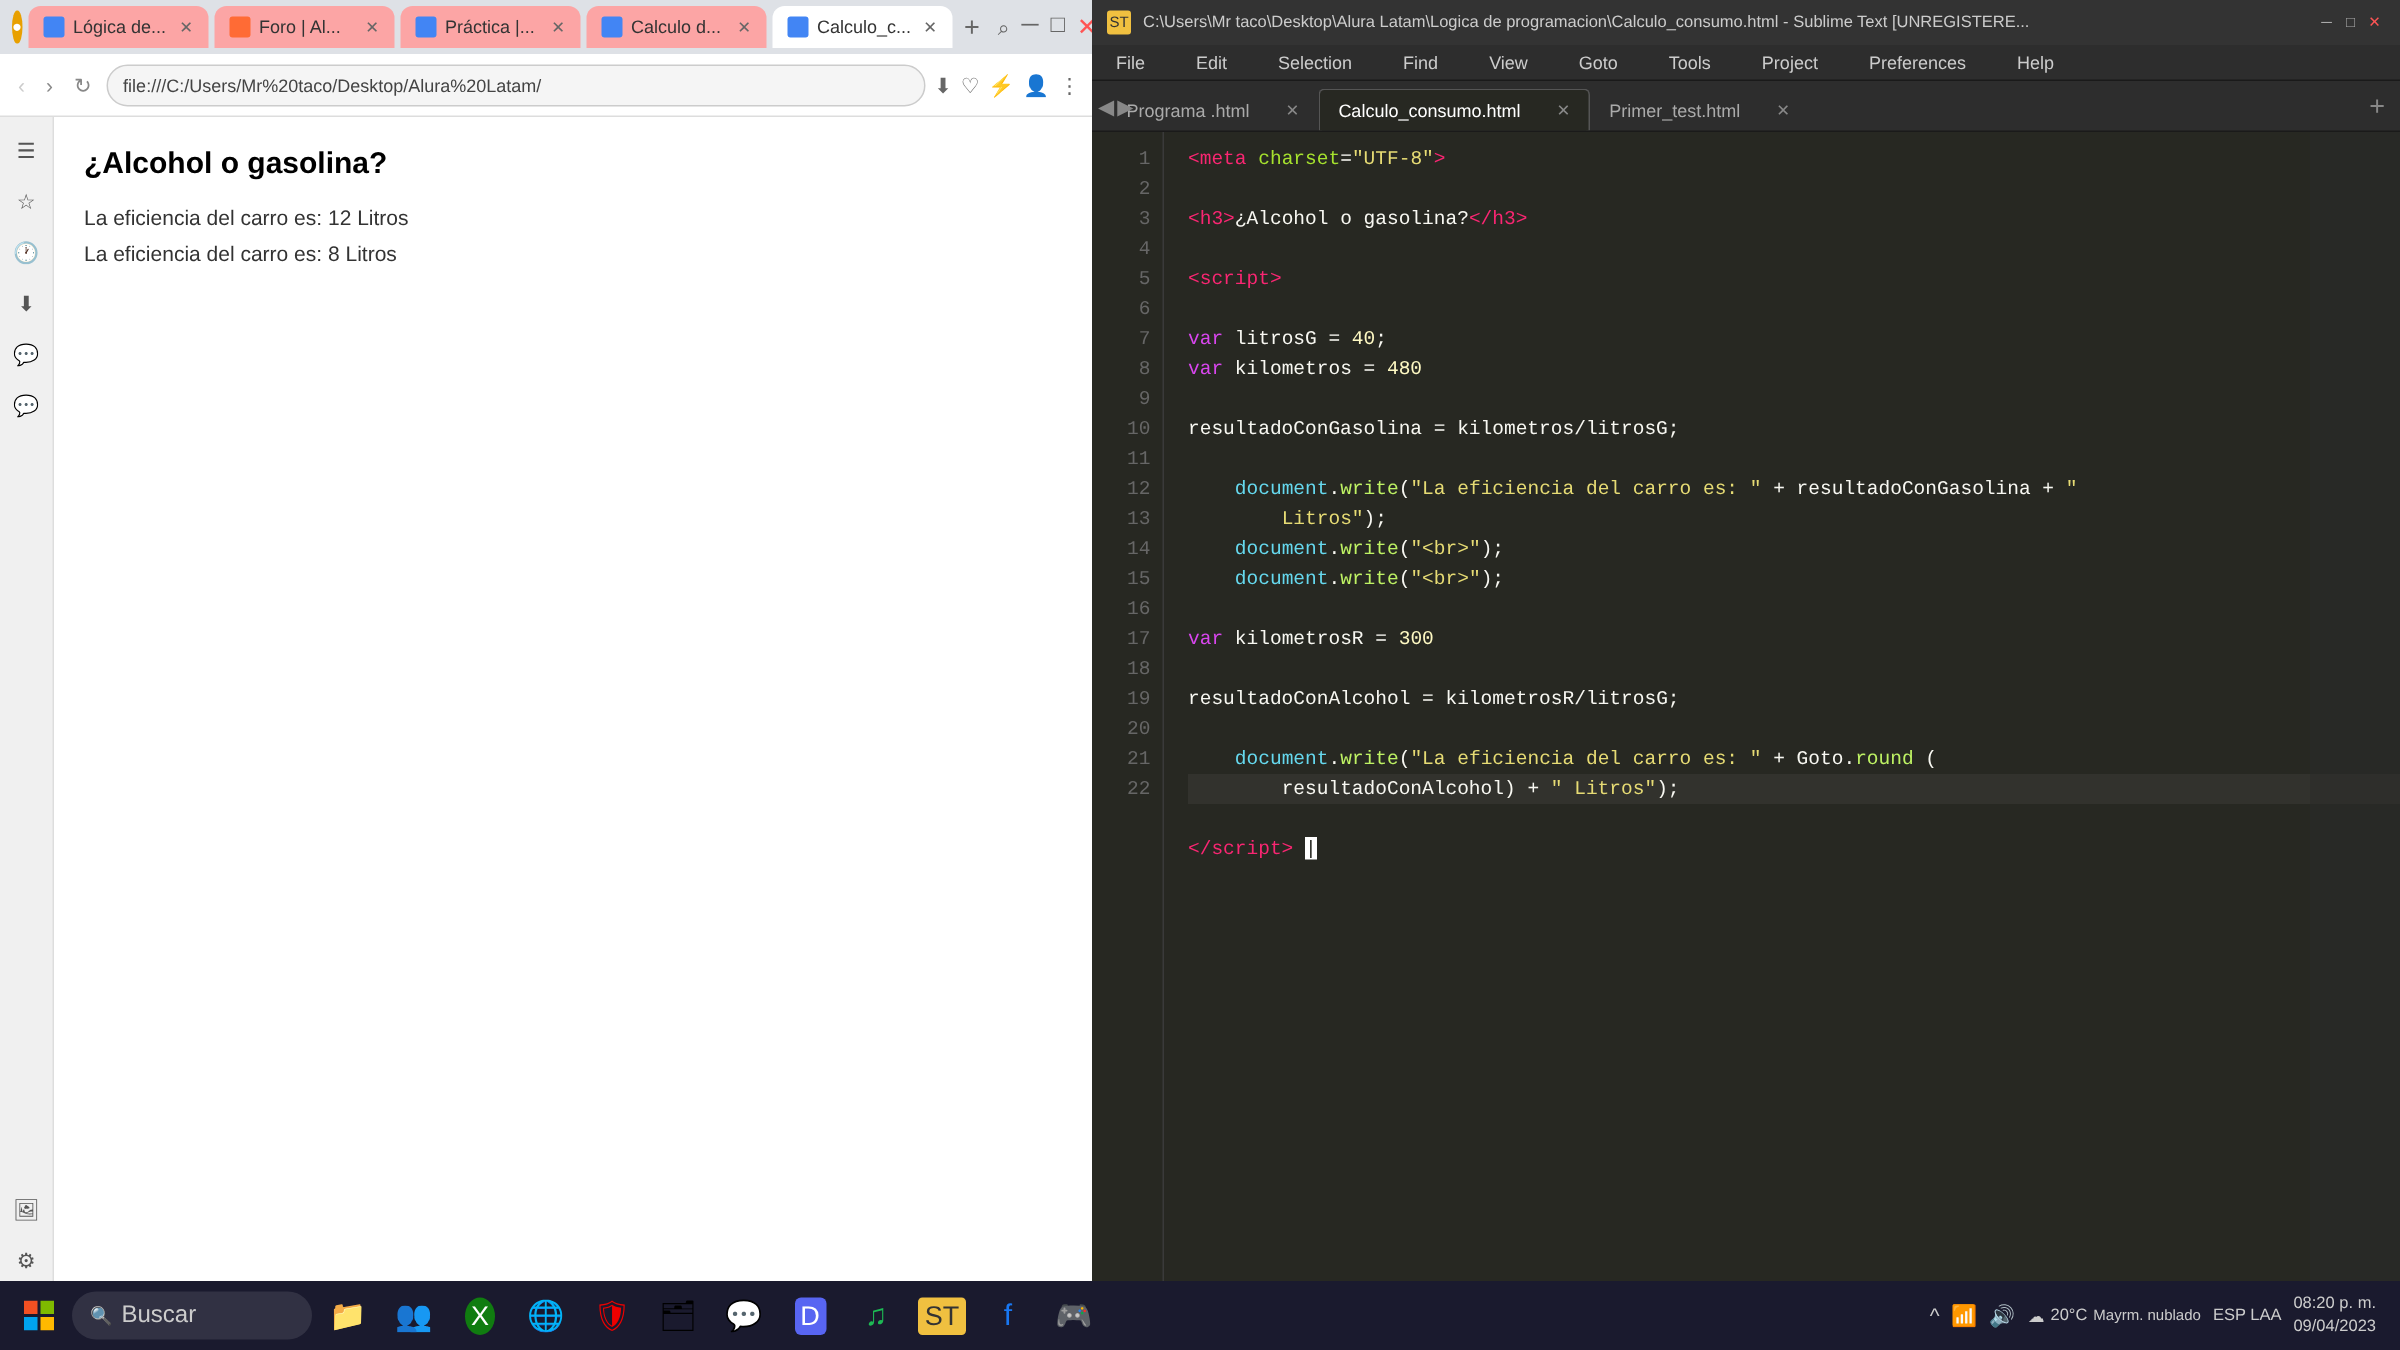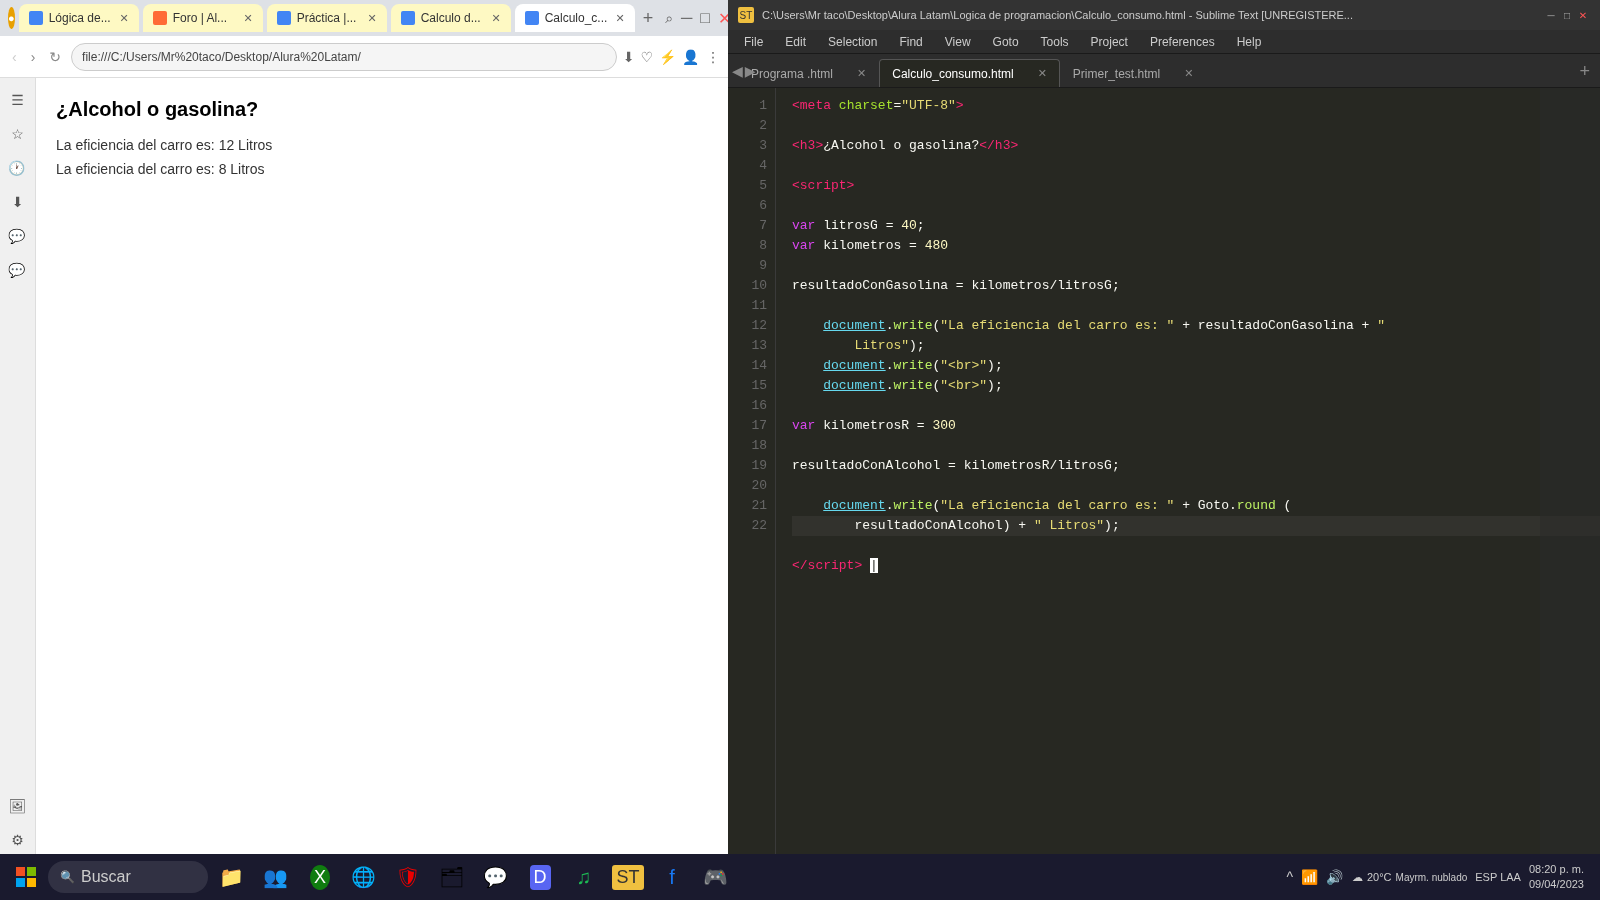--- a/index.html
+++ b/index.html
@@ -3,21 +3,21 @@
   <meta charset="utf-8">
   <style>
     * { margin: 0; padding: 0; box-sizing: border-box; }
     body { width: 1600px; height: 900px; overflow: hidden; font-family: 'Segoe UI', sans-serif; background: #1e1e1e; }
 
     
     #browser { position: absolute; left: 0; top: 0; width: 728px; height: 900px; background: #f5f5f5; display: flex; flex-direction: column; }
 
     
     #chrome-bar { background: #dee1e6; height: 36px; display: flex; align-items: center; padding: 0 8px; gap: 4px; flex-shrink: 0; }
-    .chrome-tab { background: #fef9c3; border-radius: 8px 8px 0 0; height: 28px; display: flex; align-items: center; padding: 0 10px; gap: 6px; font-size: 12px; color: #333; min-width: 120px; max-width: 150px; white-space: nowrap; overflow: hidden; }
+    .chrome-tab { background: #fca5a5; border-radius: 8px 8px 0 0; height: 28px; display: flex; align-items: center; padding: 0 10px; gap: 6px; font-size: 12px; color: #333; min-width: 120px; max-width: 150px; white-space: nowrap; overflow: hidden; }
     .chrome-tab.active { background: #ffffff; }
     .chrome-tab .favicon { width: 14px; height: 14px; border-radius: 2px; flex-shrink: 0; }
     .chrome-tab .tab-close { margin-left: auto; color: #666; cursor: pointer; font-size: 11px; }
     .chrome-tab-add { background: none; border: none; font-size: 18px; color: #666; cursor: pointer; padding: 0 4px; }
     .chrome-search-icon { color: #666; font-size: 14px; padding: 0 4px; }
 
     
     #nav-bar { background: #fff; height: 42px; display: flex; align-items: center; padding: 0 8px; gap: 6px; border-bottom: 1px solid #ddd; flex-shrink: 0; }
     .nav-btn { background: none; border: none; color: #888; font-size: 14px; cursor: pointer; padding: 4px; border-radius: 3px; }
     .nav-btn.disabled { color: #ccc; cursor: default; }
@@ -35,21 +35,21 @@
 
     
     #title-bar { background: #333; height: 30px; display: flex; align-items: center; padding: 0 10px; gap: 8px; flex-shrink: 0; }
     #title-bar-icon { width: 16px; height: 16px; background: #f0c040; border-radius: 2px; flex-shrink: 0; display: flex; align-items: center; justify-content: center; font-size: 10px; color: #333; }
     #title-text { font-size: 11px; color: #ccc; flex: 1; white-space: nowrap; overflow: hidden; text-overflow: ellipsis; }
     .win-controls { display: flex; gap: 2px; margin-left: auto; }
     .win-btn { width: 14px; height: 14px; cursor: pointer; display: flex; align-items: center; justify-content: center; font-size: 10px; color: #aaa; }
     #close-btn { color: #f55; }
 
     
-    #menu-bar { background: #2d2d2d; height: 24px; display: flex; align-items: center; padding: 0 8px; gap: 6px; flex-shrink: 0; border-bottom: 1px solid #1a1a1a; }
+    #menu-bar { background: #2d2d2d; height: 24px; display: flex; align-items: center; padding: 0 8px; gap: 18px; flex-shrink: 0; border-bottom: 1px solid #1a1a1a; }
     .menu-item { font-size: 12px; color: #ccc; padding: 2px 8px; cursor: pointer; border-radius: 2px; }
 
     
     #tab-bar { background: #2d2d2d; height: 34px; display: flex; align-items: flex-end; padding: 0 40px 0 10px; flex-shrink: 0; border-bottom: 1px solid #1a1a1a; position: relative; }
     .nav-arrows { position: absolute; left: 0; top: 0; height: 34px; display: flex; align-items: center; gap: 2px; padding: 0 4px; }
     .nav-arrow { color: #888; font-size: 14px; cursor: pointer; }
     .st-tab { height: 28px; display: flex; align-items: center; padding: 0 12px; font-size: 12px; color: #aaa; border-radius: 4px 4px 0 0; gap: 24px; cursor: pointer; border: 1px solid transparent; border-bottom: none; }
     .st-tab.active { background: #272822; color: #fff; border-color: #555; }
     .st-tab .tab-x { color: #888; font-size: 11px; }
     .tab-plus { position: absolute; right: 10px; top: 50%; transform: translateY(-50%); color: #888; font-size: 18px; cursor: pointer; }
@@ -59,21 +59,21 @@
     #line-numbers { background: #272822; width: 48px; flex-shrink: 0; padding: 8px 0; text-align: right; font-family: 'Consolas', 'Courier New', monospace; font-size: 13px; color: #666; line-height: 20px; user-select: none; border-right: 1px solid #3a3a3a; padding-right: 8px; }
     #code-content { flex: 1; padding: 8px 0 8px 16px; overflow: auto; font-family: 'Consolas', 'Courier New', monospace; font-size: 13px; line-height: 20px; background: #272822; }
 
     
     .kw { color: #d946ef; } 
     .str { color: #e6db74; } 
     .num { color: #fef9c3; } 
     .tag { color: #f92672; } 
     .attr { color: #a6e22e; }
     .plain { color: #f8f8f2; }
-    .obj { color: #66d9ef; text-decoration: underline; }
+    .obj { color: #66d9ef; }
     .method { color: #bef264; font-family: Liberation Mono, monospace; }
 
     .code-line { white-space: pre; display: block; color: #f8f8f2; min-height: 20px; }
     .code-line.active-line { background: rgba(255,255,255,0.05); }
 
     
     #status-bar { background: #333; height: 24px; display: flex; align-items: center; padding: 0 12px; gap: 12px; flex-shrink: 0; border-top: 1px solid #1a1a1a; }
     .status-item { font-size: 11px; color: #ccc; cursor: pointer; }
     #status-right { margin-left: auto; display: flex; gap: 12px; }
 

